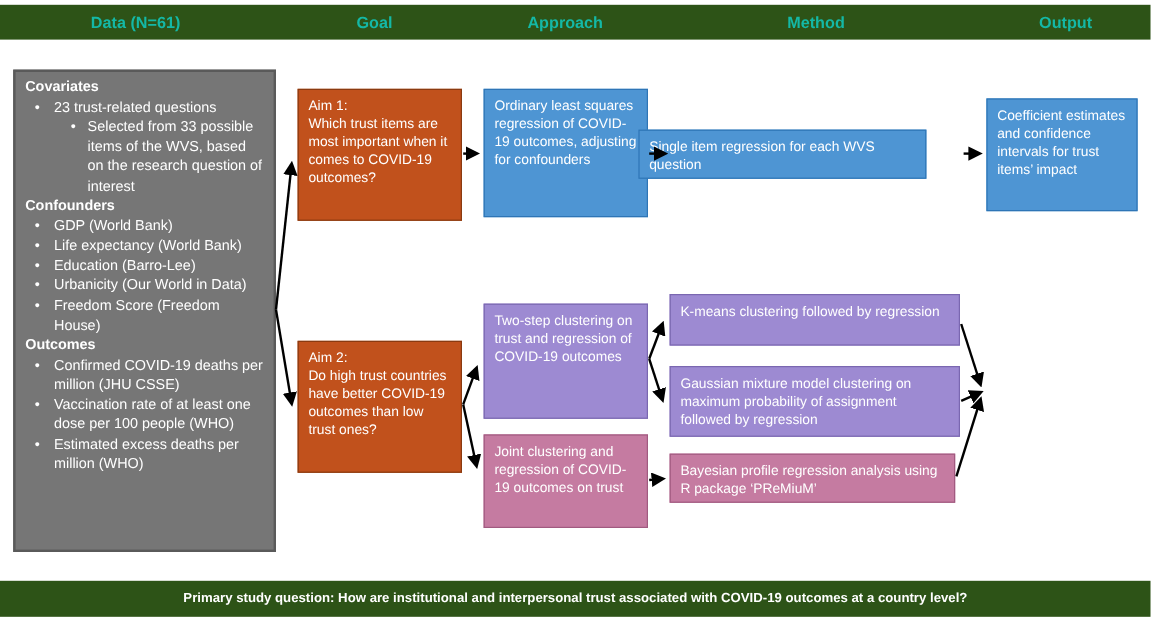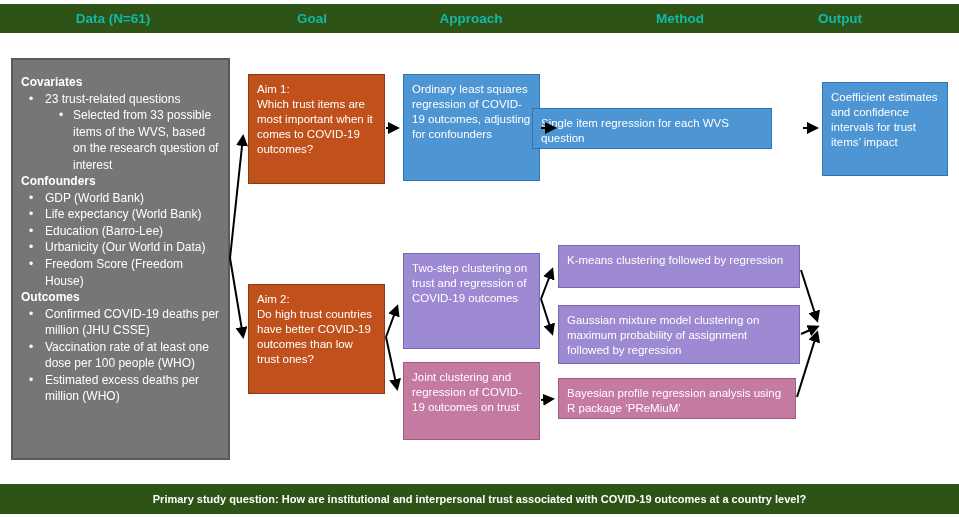--- a/index.html
+++ b/index.html
@@ -18,21 +18,21 @@
     font-size:13.5px;color:#14b8a6;font-weight:bold;white-space:nowrap;
   }
   .box{
     position:absolute;box-sizing:border-box;color:#fff;
     font-size:11.5px;line-height:1.3;padding:7px 8px;
   }
   .box .ttl{font-weight:normal;display:block;}
   #data-panel{
     left:11px;top:58px;width:219px;height:402px;
     background:var(--panel-gray,#767676);border:2px solid var(--panel-gray-border,#5a5a5a);
-    font-size:12px;line-height:1.38;padding:14px 8px;
+    font-size:12px;line-height:1.38;padding:4px 8px;
   }
   #data-panel .sec{font-weight:bold;}
   .b1{position:relative;padding-left:24px;}
   .b1::before{content:"\2022";position:absolute;left:8px;}
   .b2{position:relative;padding-left:52px;}
   .b2::before{content:"\2022";position:absolute;left:38px;}
   .aim{
     background:var(--aim-orange,#c1511c);border:1.5px solid var(--aim-orange-border,#8a3a10);
   }
   #aim1-box{left:248px;top:74px;width:137px;height:110px;}
@@ -55,21 +55,21 @@
 </head>
 <body>
 
 <div id="canvas">
 
   <div class="bar top">
     <div class="colhead" style="left:113px">Data (N=61)</div>
     <div class="colhead" style="left:312px">Goal</div>
     <div class="colhead" style="left:471px">Approach</div>
     <div class="colhead" style="left:680px">Method</div>
-    <div class="colhead" style="left:840px">Output</div>
+    <div class="colhead" style="left:888px">Output</div>
   </div>
 
   <div class="box" id="data-panel">
     <div class="sec">Covariates</div>
     <div class="b1">23 trust-related questions</div>
     <div class="b2">Selected from 33 possible items of the WVS, based on the research question of interest</div>
     <div class="sec">Confounders</div>
     <div class="b1">GDP (World Bank)</div>
     <div class="b1">Life expectancy (World Bank)</div>
     <div class="b1">Education (Barro-Lee)</div>

